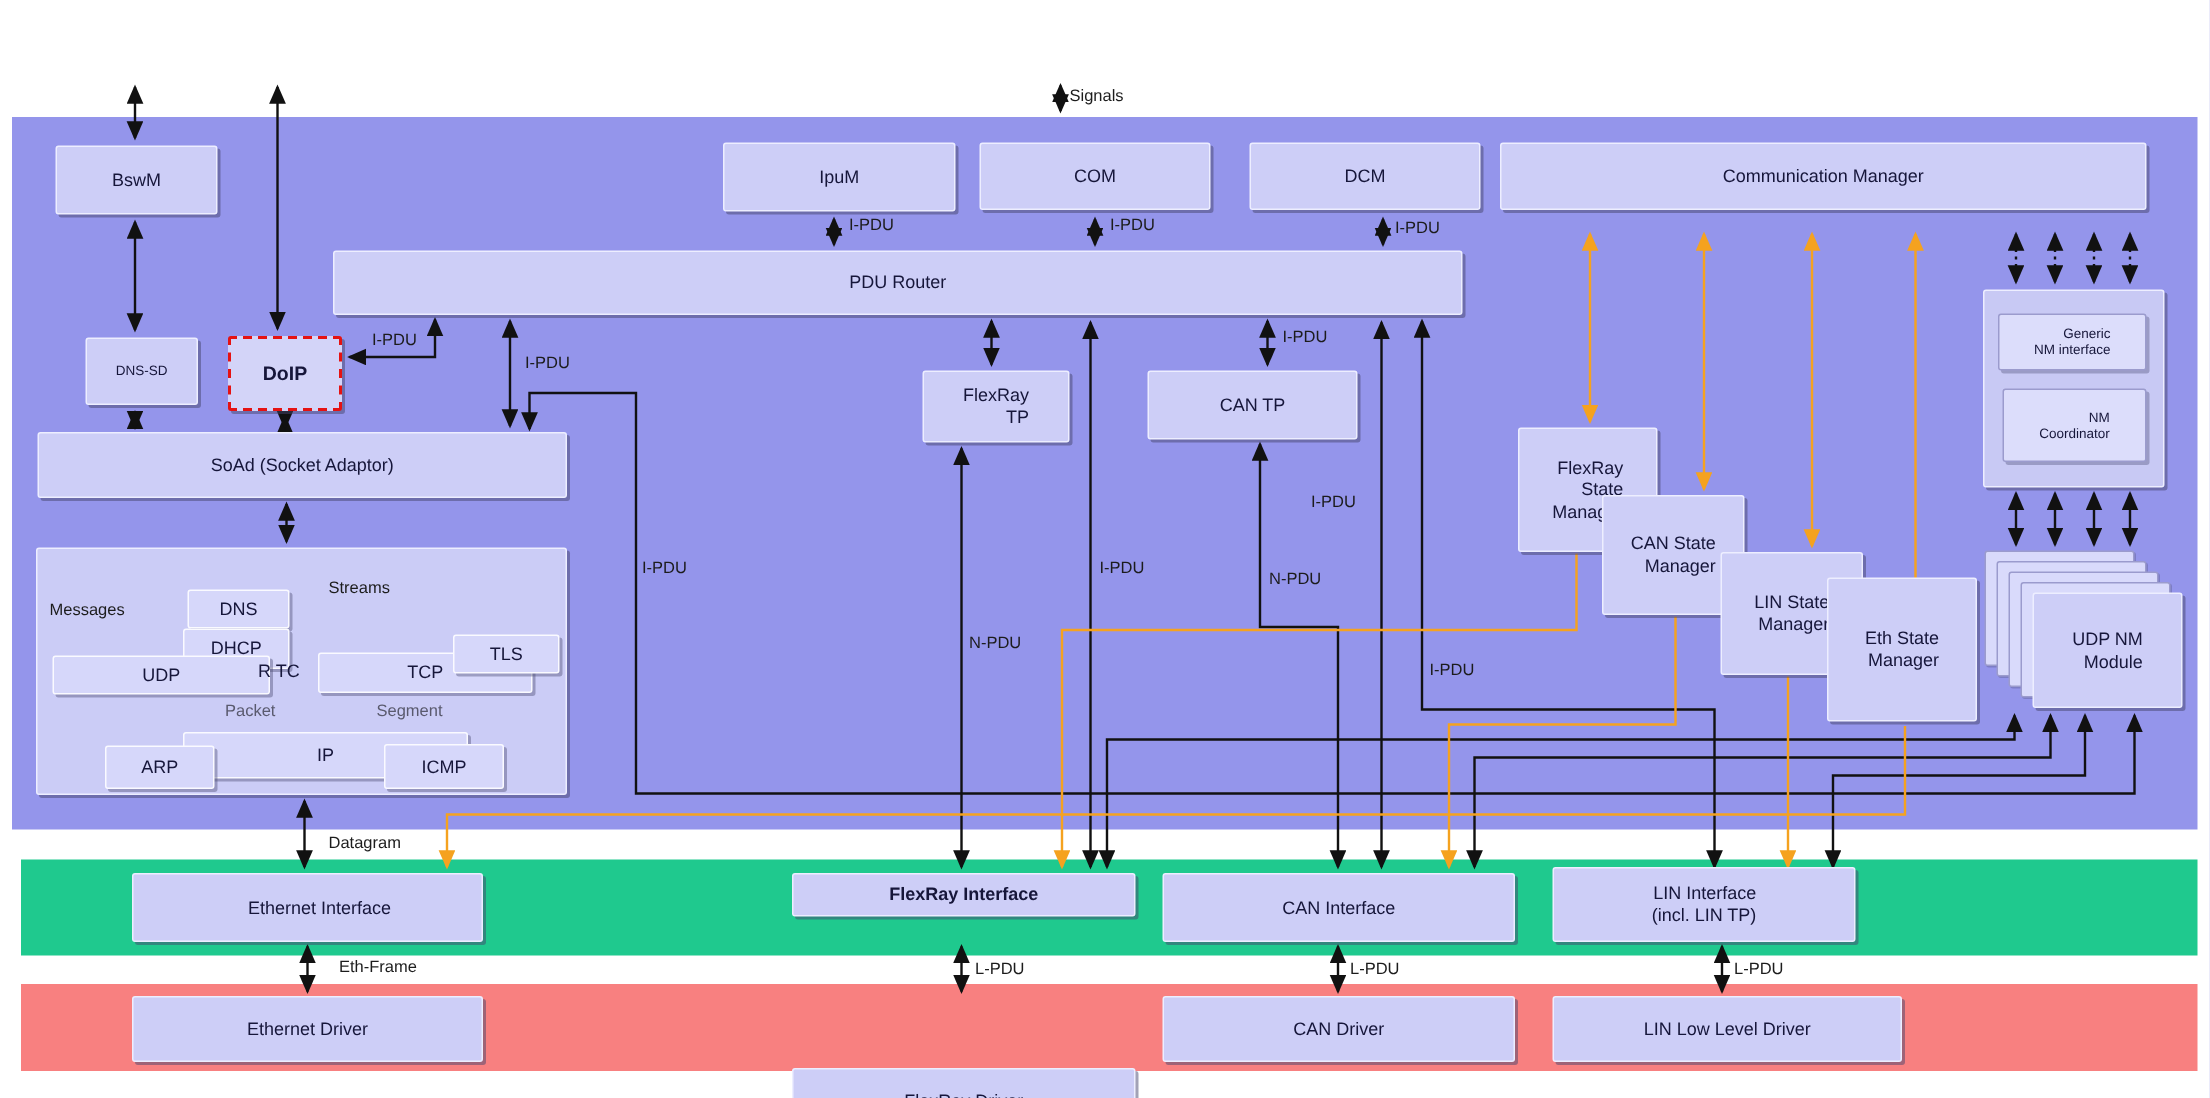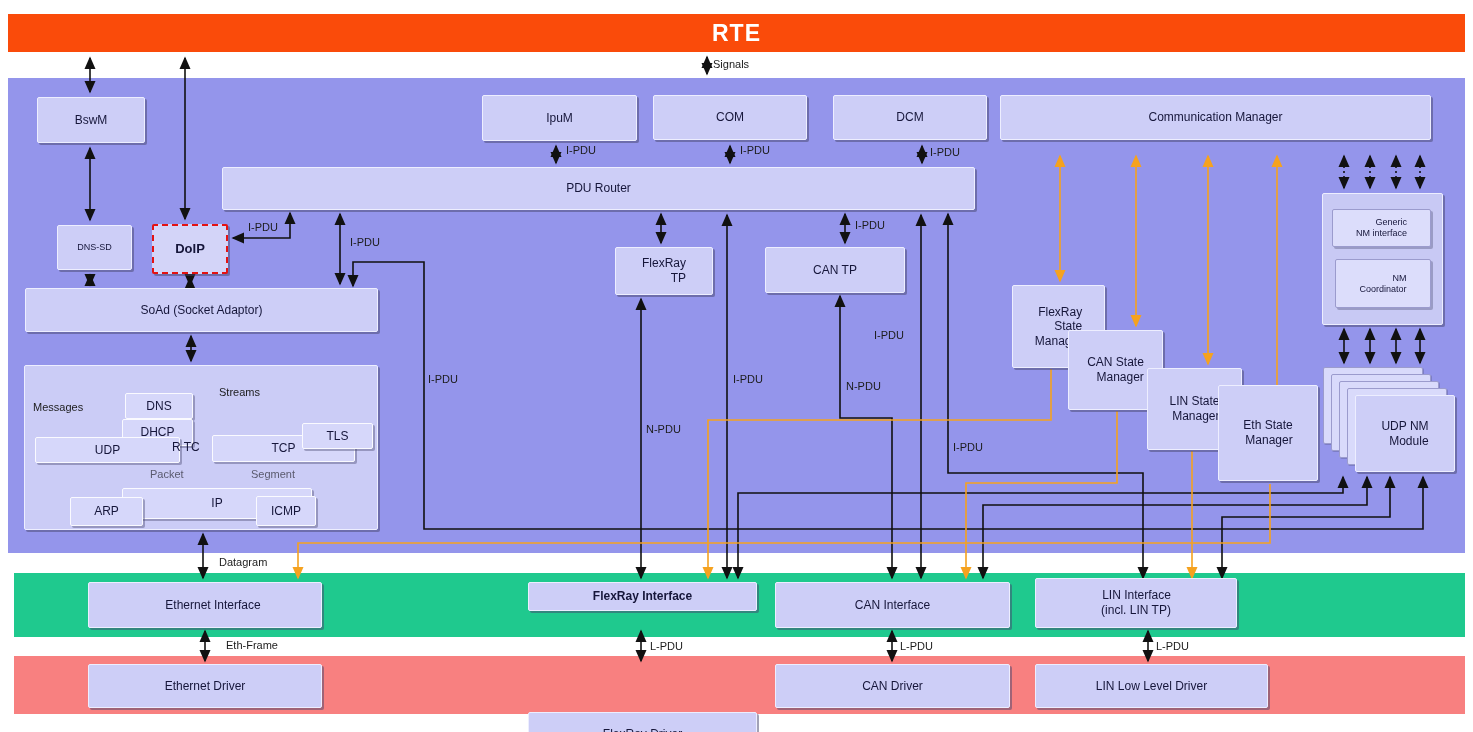--- a/index.html
+++ b/index.html
@@ -26,21 +26,20 @@
   .box.inner2{background:#DCDDFB;border:1px solid #9B9BCD;box-shadow:2px 2px 0 rgba(70,70,110,.35);font-size:9px;}
   .box.stack{background:#D9DAFB;border:1px solid #9B9BCD;box-shadow:1px 1px 0 rgba(70,70,110,.30);}
   .edge-label{position:absolute;font-size:11px;color:#1c1c1c;white-space:pre;z-index:4;}
   .edge-label.muted{color:#5a5a6e;}
   .edge-label.frag{color:var(--boxtext);font-size:12px;}
 </style>
 </head>
 <body>
 
 <div id="stage">
-  <div id="rte-bar">RTE</div>
 
   <div id="layer-host">
       <div class="band" style="left: 8px; top: 78px; width: 1457px; height: 475px; background: rgb(148, 149, 235); z-index: 1;"></div>
       <div class="band" style="left: 14px; top: 573px; width: 1451px; height: 64px; background: rgb(31, 201, 142); z-index: 1;"></div>
       <div class="band" style="left: 14px; top: 656px; width: 1451px; height: 58px; background: rgb(248, 128, 128); z-index: 1;"></div>
     </div>
 
   <svg id="connectors" width="1473" height="732">
     <defs>
       <marker id="ab" orient="auto-start-reverse" markerWidth="9" markerHeight="8" refX="7" refY="3.5">
@@ -119,21 +118,21 @@
       <div class="box doip" style="left: 152px; top: 224px; width: 76px; height: 50px;">DoIP</div>
       <div class="box" style="left: 25px; top: 288px; width: 353px; height: 44px;">SoAd (Socket Adaptor)</div>
       <div class="box container" style="left: 24px; top: 365px; width: 354px; height: 165px;"></div>
       <div class="box inner" style="left: 125px; top: 393px; width: 68px; height: 26px;">DNS</div>
       <div class="box inner" style="left: 122px; top: 419px; width: 71px; height: 27px;">DHCP</div>
       <div class="box inner" style="left: 35px; top: 437px; width: 145px; height: 26px;">UDP</div>
       <div class="box inner" style="left: 212px; top: 435px; width: 143px; height: 27px;">TCP</div>
       <div class="box inner" style="left: 302px; top: 423px; width: 71px; height: 26px;">TLS</div>
       <div class="box inner" style="left: 122px; top: 488px; width: 190px; height: 31px;">IP</div>
       <div class="box inner" style="left: 70px; top: 497px; width: 73px; height: 29px;">ARP</div>
-      <div class="box inner" style="left: 256px; top: 496px; width: 60px; height: 30px;">ICMP</div>
+      <div class="box inner" style="left: 256px; top: 496px; width: 80px; height: 30px;">ICMP</div>
       <div class="box" style="left: 615px; top: 247px; width: 98px; height: 48px;">FlexRay
 TP</div>
       <div class="box" style="left: 765px; top: 247px; width: 140px; height: 46px;">CAN TP</div>
       <div class="box" style="left: 1012px; top: 285px; width: 93px; height: 83px;">FlexRay
 State
 Manager</div>
       <div class="box" style="left: 1068px; top: 330px; width: 95px; height: 80px;">CAN State
 Manager</div>
       <div class="box" style="left: 1147px; top: 368px; width: 95px; height: 82px;">LIN State
 Manager</div>

